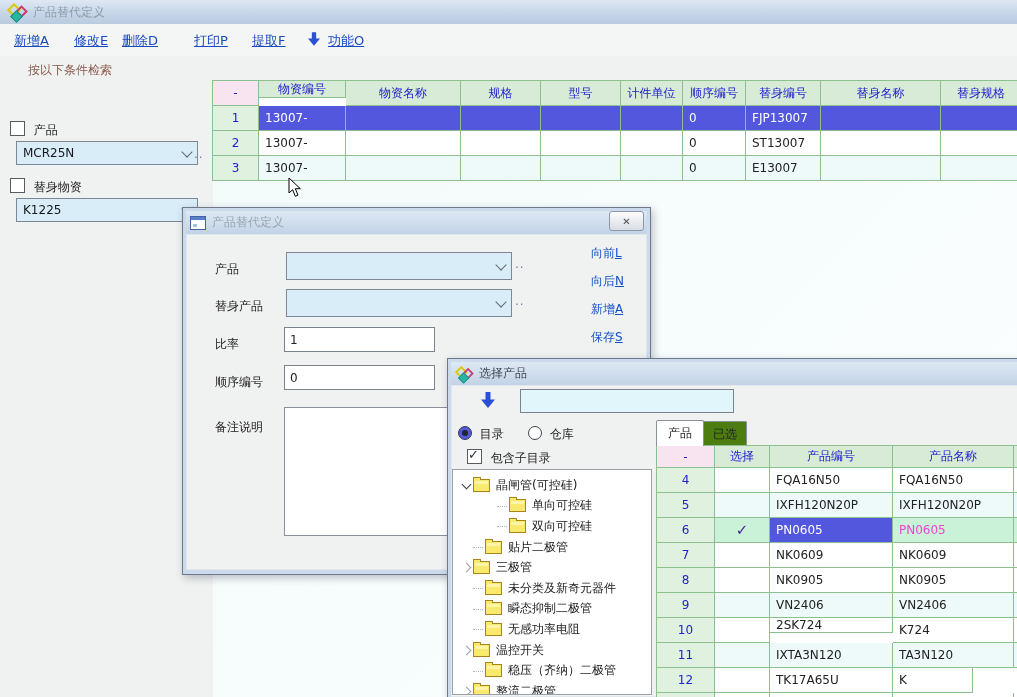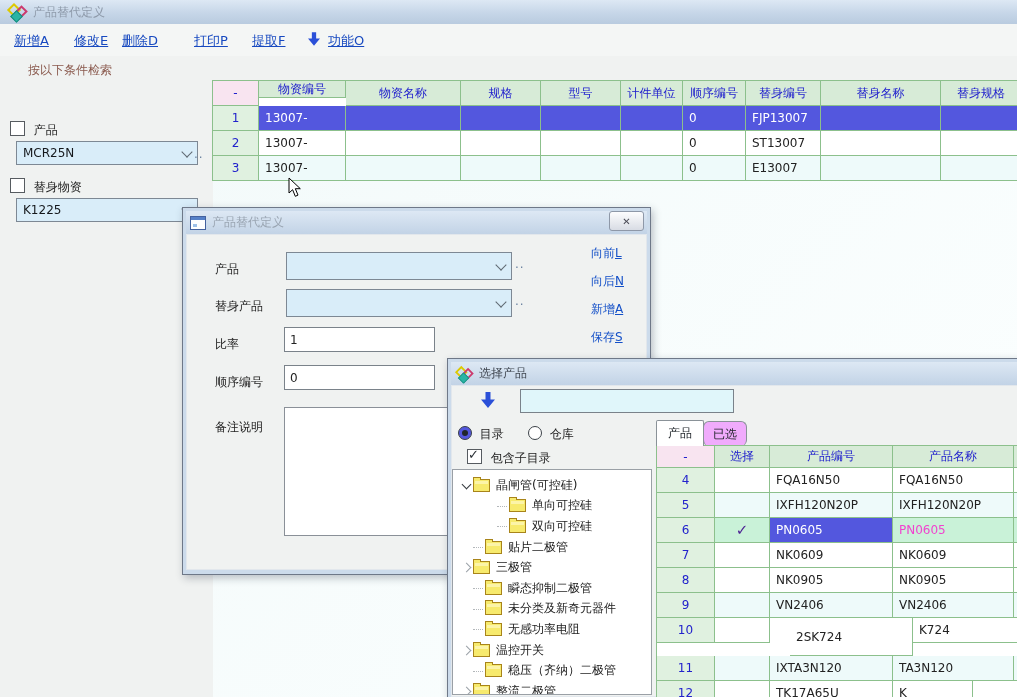--- a/index.html
+++ b/index.html
@@ -76,21 +76,21 @@
   .texp .closed{width:6px;height:6px;border-right:1.6px solid #9aa0a6;border-bottom:1.6px solid #9aa0a6;transform:rotate(-45deg);}
   .dotlead{width:10px;border-bottom:1px dotted #b3b7ba;height:1px;margin-right:2px;}
   .folder{width:15px;height:11px;background:#f7ea6d;border:1px solid #a8841a;position:relative;margin-right:6px;flex:0 0 15px;}
   .folder:before{content:"";position:absolute;left:-1px;top:-3px;width:6px;height:2px;background:#f7ea6d;border:1px solid #a8841a;border-bottom:none;}
   .folder:after{content:"";position:absolute;left:1px;top:1px;right:1px;height:3px;background:#fcf4a8;}
 
   
   .tab{position:absolute;display:flex;align-items:center;justify-content:center;font-size:12px;color:#1c2126;
     border:1px solid #8a9298;border-bottom:none;border-radius:2px 2px 0 0;}
   .tab.active{background:#fff;z-index:2;}
-  .tab.inactive{background:#f0abfc;border-radius:6px;}
+  .tab.inactive{background:#4d7c0f;}
 
   .cursor-svg{z-index:100;pointer-events:none;}
 </style>
 </head>
 <body>
 
 <div class="abs titlebar" style="left:0;top:0;width:1017px;">
   <span class="diamond-icon">
       <i class="d1"></i>
       <i class="d2"></i>
@@ -299,28 +299,28 @@
             <div class="closed"></div>
           </div>
           <div class="folder"></div>
           <div style="white-space: nowrap;">三极管</div>
         </div>
         <div class="titem">
           <div class="tgap0"></div>
           <div class="texp"></div>
           <div class="dotlead"></div>
           <div class="folder"></div>
+          <div style="white-space: nowrap;">未分类及新奇元器件</div>
+        </div>
+        <div class="titem">
+          <div class="tgap0"></div>
+          <div class="texp"></div>
+          <div class="dotlead"></div>
+          <div class="folder"></div>
           <div style="white-space: nowrap;">瞬态抑制二极管</div>
-        </div>
-        <div class="titem">
-          <div class="tgap0"></div>
-          <div class="texp"></div>
-          <div class="dotlead"></div>
-          <div class="folder"></div>
-          <div style="white-space: nowrap;">未分类及新奇元器件</div>
         </div>
         <div class="titem">
           <div class="tgap0"></div>
           <div class="texp"></div>
           <div class="dotlead"></div>
           <div class="folder"></div>
           <div style="white-space: nowrap;">无感功率电阻</div>
         </div>
         <div class="titem">
           <div class="tgap0"></div>
@@ -402,21 +402,21 @@
         <div class="grow">
           <div class="gc numc" style="width: 58px; height: 25px; flex: 0 0 58px;">9</div>
           <div class="gc" style="width: 55px; height: 25px; flex: 0 0 55px; background: rgb(238, 250, 250);"></div>
           <div class="gc" style="width: 123px; height: 25px; flex: 0 0 123px; background: rgb(238, 250, 250);">VN2406</div>
           <div class="gc" style="width: 121px; height: 25px; flex: 0 0 121px; background: rgb(238, 250, 250);">VN2406</div>
           <div class="gc" style="width: 80px; height: 25px; flex: 0 0 80px; background: rgb(238, 250, 250);">V</div>
         </div>
         <div class="grow">
           <div class="gc numc" style="width: 58px; height: 25px; flex: 0 0 58px;">10</div>
           <div class="gc" style="width: 55px; height: 25px; flex: 0 0 55px;"></div>
-          <div class="gc" style="width: 123px; height: 38px; flex: 0 0 123px; margin-left: 20px;">2SK724</div>
+          <div class="gc" style="width: 123px; height: 15px; flex: 0 0 123px;">2SK724</div>
           <div class="gc" style="width: 121px; height: 25px; flex: 0 0 121px;">K724</div>
           <div class="gc" style="width: 80px; height: 25px; flex: 0 0 80px;">K</div>
         </div>
         <div class="grow">
           <div class="gc numc" style="width: 58px; height: 25px; flex: 0 0 58px;">11</div>
           <div class="gc" style="width: 55px; height: 25px; flex: 0 0 55px; background: rgb(238, 250, 250);"></div>
           <div class="gc" style="width: 123px; height: 25px; flex: 0 0 123px; background: rgb(238, 250, 250);">IXTA3N120</div>
           <div class="gc" style="width: 121px; height: 25px; flex: 0 0 121px; background: rgb(238, 250, 250);">TA3N120</div>
           <div class="gc" style="width: 80px; height: 25px; flex: 0 0 80px; background: rgb(238, 250, 250);">T</div>
         </div>

